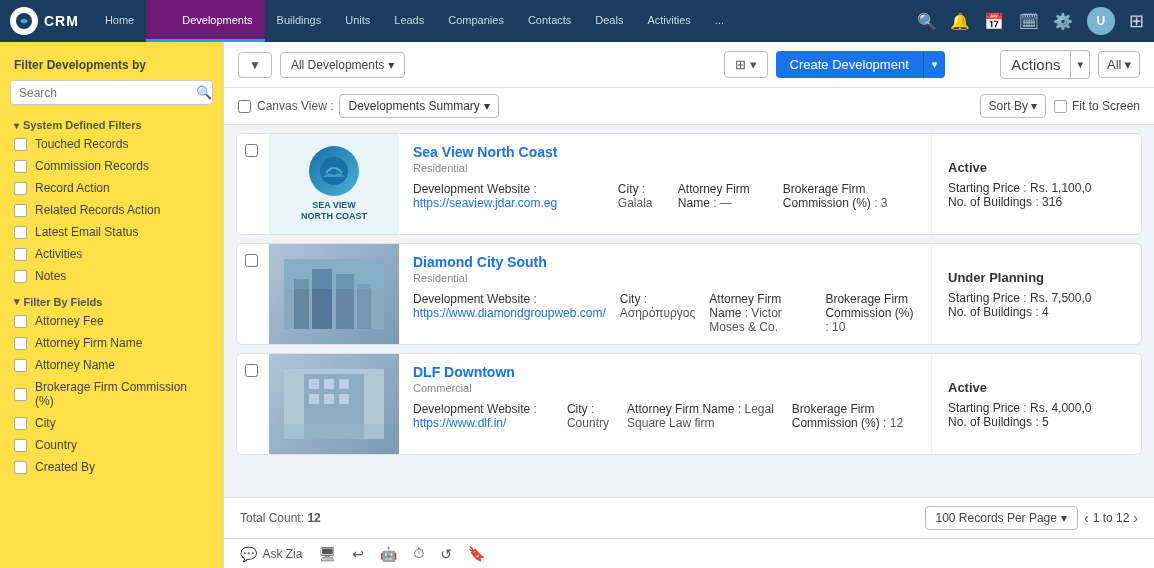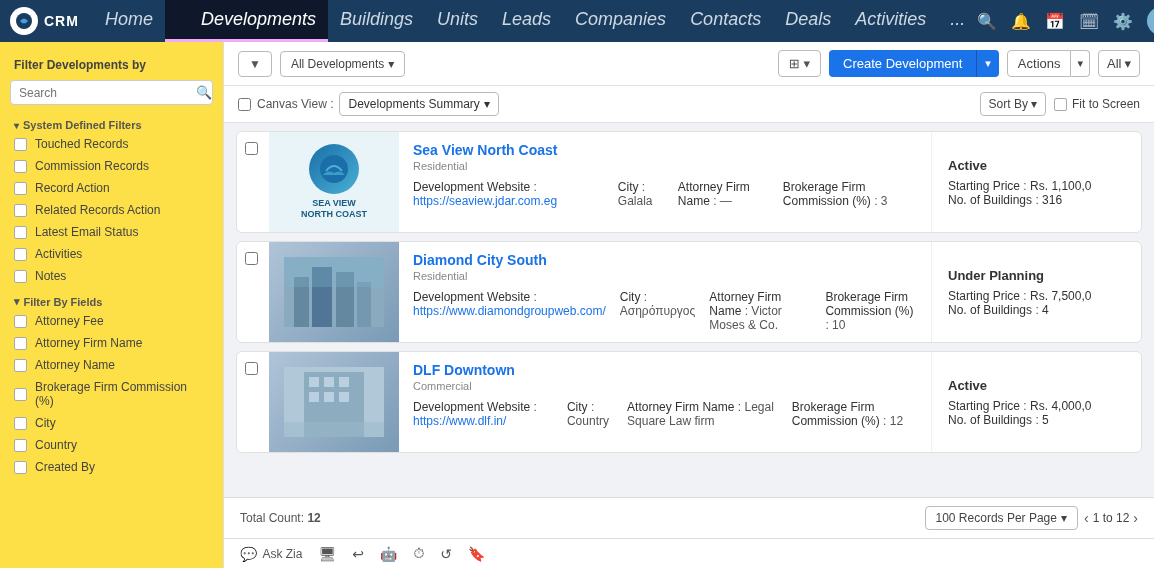--- a/index.html
+++ b/index.html
@@ -25,26 +25,25 @@
       display: flex; align-items: center; justify-content: center;
     }
     .topnav-logo .crm-text {
       font-weight: 700; font-size: 14px; color: #fff; letter-spacing: 1px;
     }
     .nav-item {
       padding: 0 12px;
       height: 42px;
       display: flex; align-items: center;
       color: #cdd8e3;
-      font-size: 18px;
+      font-size: 11px;
       cursor: pointer;
       border-bottom: 3px solid transparent;
-      font-style: italic;
-    }
-    .nav-item.active { color: #fff; background: #0f172a; border-bottom: 3px solid #f0abfc; padding-left: 36px; }
+    }
+    .nav-item.active { color: #fff; background: #701a75; border-bottom: 3px solid #0ea5e9; padding-left: 36px; }
     .topnav-right {
       margin-left: auto;
       display: flex; align-items: center; gap: 14px;
     }
     .topnav-icon { color: #cdd8e3; cursor: pointer; font-size: 16px; }
     .topnav-avatar {
       width: 28px; height: 28px; border-radius: 50%;
       background: #7bb3d3;
       display: flex; align-items: center; justify-content: center;
       color: #fff; font-size: 12px; font-weight: 600; cursor: pointer;
@@ -136,21 +135,21 @@
       padding: 6px 14px; cursor: pointer; font-size: 13px; font-weight: 500;
     }
     .create-btn-arrow {
       background: #1a73e8; color: #fff; border: none;
       border-radius: 0 4px 4px 0;
       padding: 6px 8px; cursor: pointer; font-size: 11px;
       border-left: 1px solid #1558b0;
     }
     .actions-btn {
       border: 1px solid #bbb; border-radius: 4px 0 0 4px; background: #fff;
-      padding: 5px 10px; cursor: pointer; color: #444; font-size: 13px;
+      padding: 5px 10px; cursor: pointer; color: #444; font-size: 15px; margin-left: 47px;
     }
     .actions-arrow {
       border: 1px solid #bbb; border-radius: 0 4px 4px 0; background: #fff;
       padding: 5px 6px; cursor: pointer; color: #444; font-size: 11px;
       border-left: none;
     }
     .all-btn {
       border: 1px solid #bbb; border-radius: 4px; background: #fff;
       padding: 5px 8px; cursor: pointer; color: #444; font-size: 13px;
       display: flex; align-items: center; gap: 3px;

